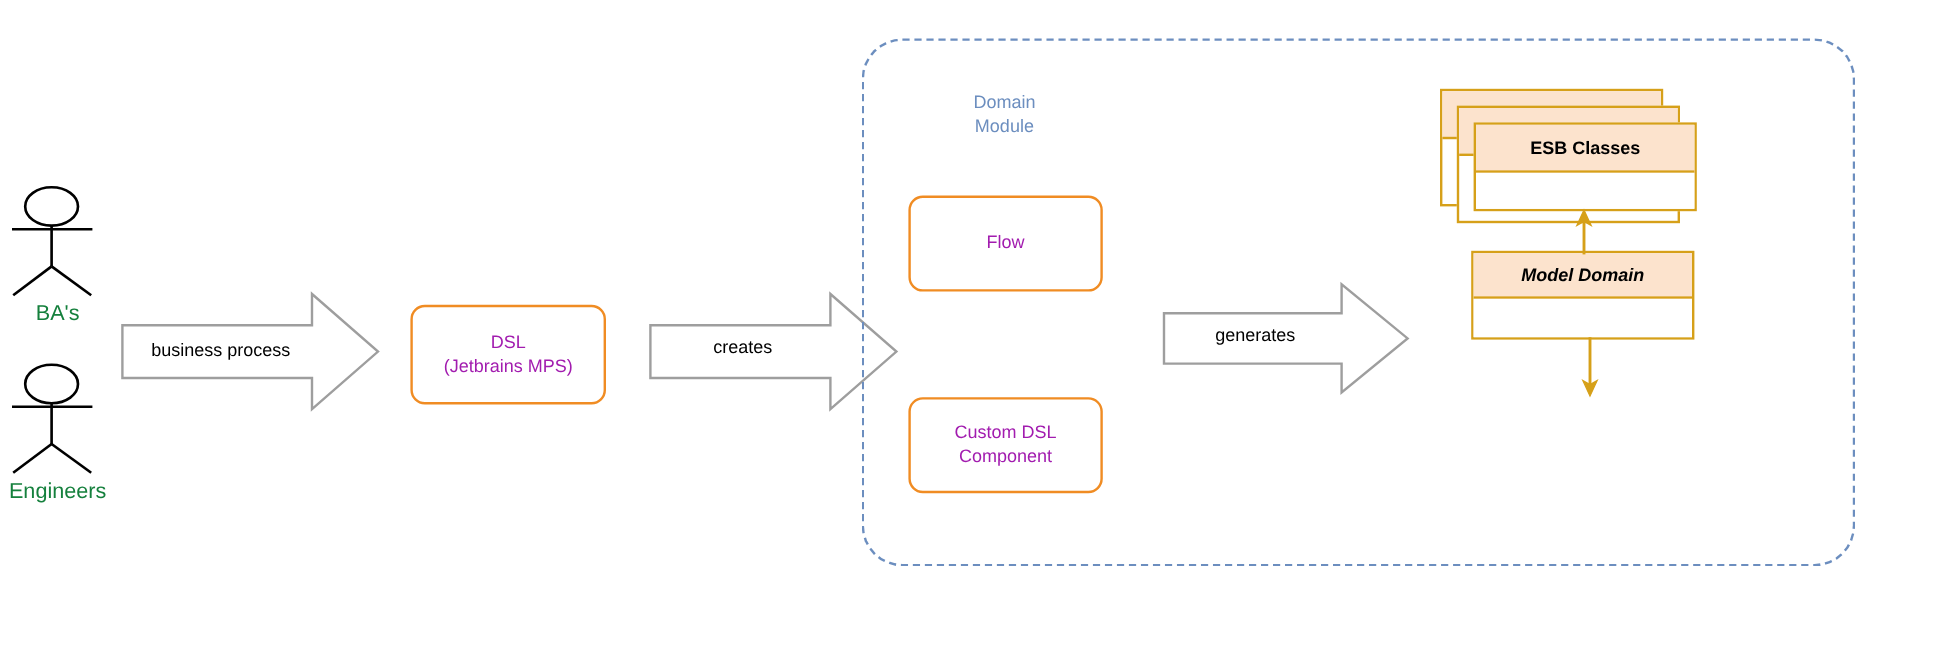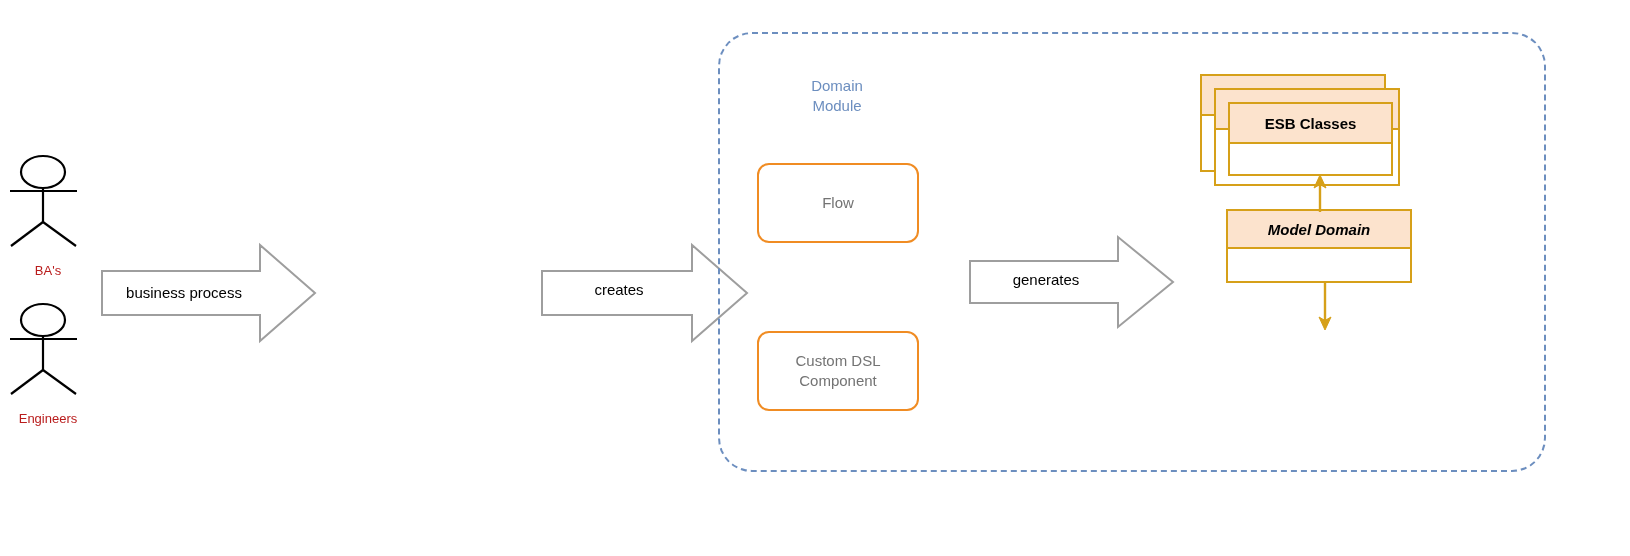--- a/index.html
+++ b/index.html
@@ -7,22 +7,22 @@
     width:1630px;height:556px;position:relative;overflow:hidden;
     font-family:"Liberation Sans","DejaVu Sans",sans-serif;
     color:#000000;
   }
   .stage{position:absolute;left:0;top:0;width:1630px;height:556px;}
 
   
   .actor{position:absolute;width:96px;}
   .actor svg{display:block;}
   .actor-label{
-    text-align:center;width:96px;font-size:13px;line-height:18px;
-    color:#b91c1c;margin-top:12px;
+    text-align:center;width:96px;font-size:18px;line-height:18px;
+    color:#15803d;margin-top:2px;
   }
 
   
   .domain-box{
     position:absolute;
     border:2px dashed #6c8ebf;
     border-radius:34px;
     background:transparent;
   }
   .domain-label{
@@ -36,21 +36,21 @@
 
   
   .rbox{
     position:absolute;
     border:2px solid #F08C23;
     border-radius:12px;
     background:#ffffff;
     display:flex;align-items:center;justify-content:center;
     text-align:center;
     font-size:15px;line-height:20px;
-    color:#737373;
+    color:#a21caf;
     box-sizing:border-box;
   }
 
   
   .uml{
     position:absolute;
     box-sizing:border-box;
     border:2px solid #D6A019;
     background:#ffffff;
   }
@@ -118,20 +118,26 @@
     <div class="actor-label">Engineers</div>
   </div>
 
   <div class="barrow" style="left:100px;top:243px;">
     <svg width="218" height="100" viewBox="0 0 218 100">
       <path d="M2,28 L160,28 L160,2 L215,50 L160,98 L160,72 L2,72 Z" fill="#ffffff" stroke="#9E9E9E" stroke-width="2"></path>
     </svg>
     <div class="barrow-label" style="left:8px;top:41px;width:152px;">business process</div>
   </div>
 
+  <div class="rbox" style="left:342px;top:254px;width:163px;height:83px;">
+    <div>
+      <div>DSL</div>
+      <div>(Jetbrains MPS)</div>
+    </div>
+  </div>
 
   <div class="barrow" style="left:540px;top:243px;">
     <svg width="210" height="100" viewBox="0 0 210 100">
       <path d="M2,28 L152,28 L152,2 L207,50 L152,98 L152,72 L2,72 Z" fill="#ffffff" stroke="#9E9E9E" stroke-width="2"></path>
     </svg>
     <div class="barrow-label" style="left:6px;top:38px;width:146px;">creates</div>
   </div>
 
   <div class="domain-box" style="left:718px;top:32px;width:824px;height:436px;"></div>
   <div class="domain-label" style="left:777px;top:76px;">
@@ -158,21 +164,21 @@
   </div>
 
   <div class="uml-ghost" style="left:1200px;top:74px;width:186px;height:98px;z-index:1;">
     <div class="gh-head" style="height:40px;"></div>
   </div>
 
   <div class="uml-ghost" style="left:1214px;top:88px;width:186px;height:98px;z-index:2;">
     <div class="gh-head" style="height:40px;"></div>
   </div>
 
-  <div class="uml" style="left:1228px;top:102px;width:165px;height:74px;z-index:3;">
+  <div class="uml" style="left:1228px;top:102px;width:186px;height:74px;z-index:3;">
     <div class="uml-title" style="height:40px;">ESB Classes</div>
     <div class="uml-body" style="height:30px;"></div>
   </div>
 
   <div class="conn" style="left:1300px;top:174px;z-index:4;">
     <svg width="40" height="38" viewBox="0 0 40 38">
       <line x1="20" y1="38" x2="20" y2="10" stroke="#D6A019" stroke-width="2.4"></line>
       <path d="M20,1 L26,14 L20,10.5 L14,14 Z" fill="#D6A019" stroke="#D6A019" stroke-width="1"></path>
     </svg>
   </div>

